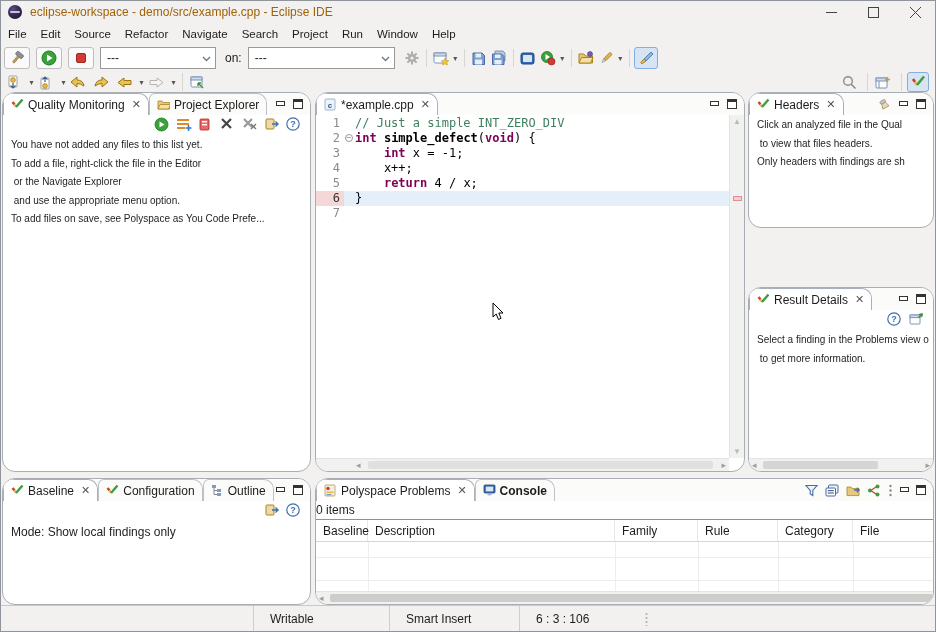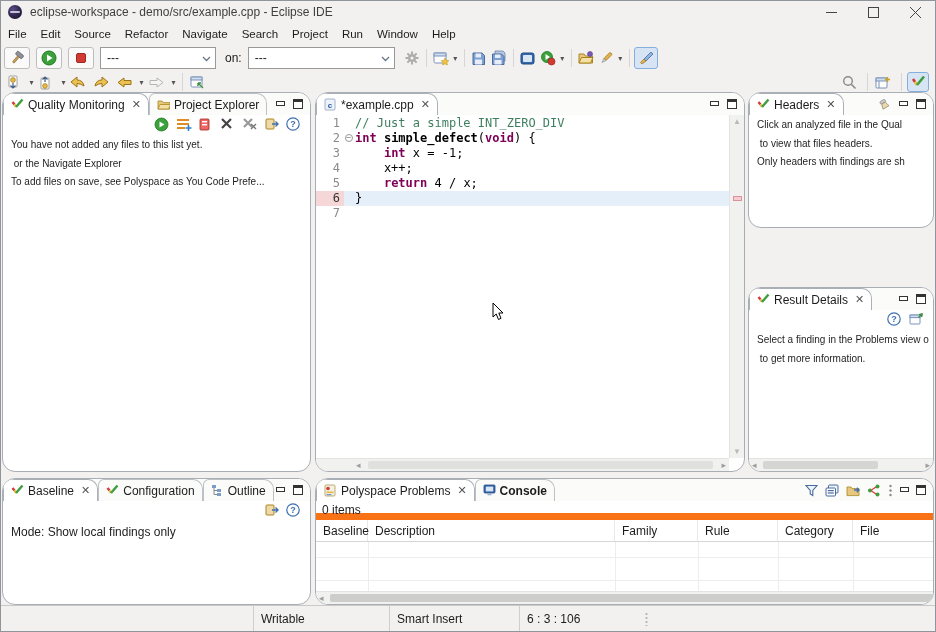--- a/index.html
+++ b/index.html
@@ -3,21 +3,21 @@
 <meta charset="utf-8">
 <style>
 * { margin:0; padding:0; box-sizing:border-box; }
 html,body { width:936px; height:632px; }
 body { font-family:"Liberation Sans",sans-serif; font-size:12px; color:#1c1c1c; background:#f2f1ef; position:relative; overflow:hidden; }
 .win-border { position:absolute; inset:0; border:1px solid #90959b; pointer-events:none; z-index:90; }
 
 .titlebar { height:24px; display:flex; align-items:center; padding-left:8px; }
 .eclipse-logo { width:14px; height:14px; border-radius:50%; background:radial-gradient(circle at 35% 30%, #5a4a86 0%, #2d2448 55%, #16112b 100%); position:relative; }
 .eclipse-logo:after { content:""; position:absolute; left:2px; right:2px; top:6px; height:2px; background:rgba(230,230,245,.8); border-radius:1px; }
-.title-text { margin-left:8px; color:#404040; }
+.title-text { margin-left:8px; color:#a16207; }
 .winbtns { margin-left:auto; display:flex; height:100%; }
 .winbtn { width:42px; display:flex; align-items:center; justify-content:center; color:#444; font-size:12px; }
 .winbtn svg { display:block; }
 
 .menubar { height:20px; display:flex; align-items:center; padding-left:1px; }
 .menu-item { padding:2px 7px; color:#1c1c1c; font-size:11.5px; }
 
 .toolbar1 { height:28px; display:flex; align-items:center; padding-left:4px; }
 .tb-btn { width:26px; height:22px; border:1px solid #bdbdbd; border-radius:3px; background:#fafafa; display:flex; align-items:center; justify-content:center; margin-right:6px; }
 .combo { height:22px; background:#fff; border:1px solid #999; display:flex; align-items:center; padding:0 4px 0 6px; position:relative; margin-right:7px; }
@@ -58,29 +58,29 @@
 .fold-marker { position:absolute; left:1px; top:3px; width:8px; height:8px; border:1px solid #9a9a9a; border-radius:50%; color:#777; font-size:8px; line-height:6px; text-align:center; background:#fff; }
 .ed-vscroll { position:absolute; right:0; top:22px; bottom:13px; width:15px; background:#f1f1f0; border-left:1px solid #e3e3e2; }
 .ed-vscroll .up, .ed-vscroll .down { position:absolute; left:0; right:0; text-align:center; color:#b9b9b9; font-size:8px; }
 .ed-vscroll .up { top:2px; }
 .ed-vscroll .down { bottom:2px; }
 .ed-marker { position:absolute; left:3px; width:9px; height:5px; background:#f7cdd2; border:1px solid #dd8f9b; }
 .ed-hscroll { position:absolute; left:0; right:15px; bottom:0; height:13px; background:#f1f1f0; border-top:1px solid #e3e3e2; }
 .hs-arrow { position:absolute; top:0; bottom:0; display:flex; align-items:center; color:#9d9d9d; font-size:9px; }
 .hs-thumb { position:absolute; top:2px; bottom:2px; background:#e0e0df; border-radius:2px; }
 
-.items-row { height:19px; line-height:18px; padding-left:6px; border-bottom:7px solid #f97316; }
+.items-row { height:19px; line-height:18px; border-bottom:1px solid #f97316; }
 .tbl-header { display:flex; height:22px; align-items:center; border-bottom:1px solid #d6d6d6; position:relative; }
 .tbl-header .cell { padding-left:7px; color:#1c1c1c; flex:none; height:100%; display:flex; align-items:center; border-right:1px solid #e8e8e8; }
 .tbl-body { position:relative; height:52px; }
 .tbl-vline { position:absolute; top:0; bottom:0; width:1px; background:#ededed; }
 .tbl-hline { position:absolute; left:0; right:0; height:1px; background:#ededed; }
 
 .statusbar { position:absolute; left:1px; right:1px; bottom:1px; height:26px; display:flex; align-items:center; border-top:1px solid #cac9c7; background:#f2f1ef; }
-.sb-cell { height:100%; display:flex; align-items:center; padding-left:7px; border-left:1px solid #cfcecc; }
+.sb-cell { height:100%; display:flex; align-items:center; padding-left:16px; border-left:1px solid #cfcecc; }
 .sb-grip { width:3px; height:14px; margin-left:8px; background-image:radial-gradient(circle, #b5b5b5 1px, transparent 1.2px); background-size:3px 4px; }
 
 .icon16 { width:16px; height:16px; display:inline-flex; align-items:center; justify-content:center; flex:none; }
 .icon12 { width:13px; height:13px; display:inline-flex; align-items:center; justify-content:center; flex:none; }
 .qm-text { font-size:10px; }
 </style>
 </head>
 <body>
 
 <div class="win-border"></div>
@@ -361,21 +361,23 @@
         <rect x="2" y="2" width="8" height="10" rx="1" fill="#f0d9a8" stroke="#a8861f" stroke-width="1"></rect>
         <path d="M8 7 h6 M11.5 4.5 L14 7 L11.5 9.5" stroke="#3e6fae" stroke-width="1.4" fill="none"></path>
       </svg>
     <svg class="icon16" width="14" height="14">
         <circle cx="7" cy="7" r="6.2" fill="#fff" stroke="#3e6fae" stroke-width="1.2"></circle>
         <text x="7" y="10" font-size="9" text-anchor="middle" fill="#3e6fae" font-family="Liberation Sans,sans-serif" font-weight="bold">?</text>
       </svg>
   </div>
   <div class="panel-content">
       <div class="msg-line qm-text">You have not added any files to this list yet.</div>
+      <div class="msg-line qm-text">To add a file, right-click the file in the Editor</div>
       <div class="msg-line qm-text"> or the Navigate Explorer</div>
+      <div class="msg-line qm-text"> and use the appropriate menu option.</div>
       <div class="msg-line qm-text">To add files on save, see Polyspace as You Code Prefe...</div>
     </div>
 </div>
 
 <div class="panel" style="left:315px; top:92px; width:430px; height:380px;">
   <div class="tabrow">
     <div class="tab active">
       <svg class="icon12" width="12" height="13">
           <rect x="1" y="1" width="10" height="11" rx="1" fill="#eef3fa" stroke="#8aa0c0" stroke-width=".8"></rect>
           <text x="6" y="9.5" font-size="8" text-anchor="middle" fill="#2458a0" font-family="Liberation Sans,sans-serif" font-weight="bold">c</text>

